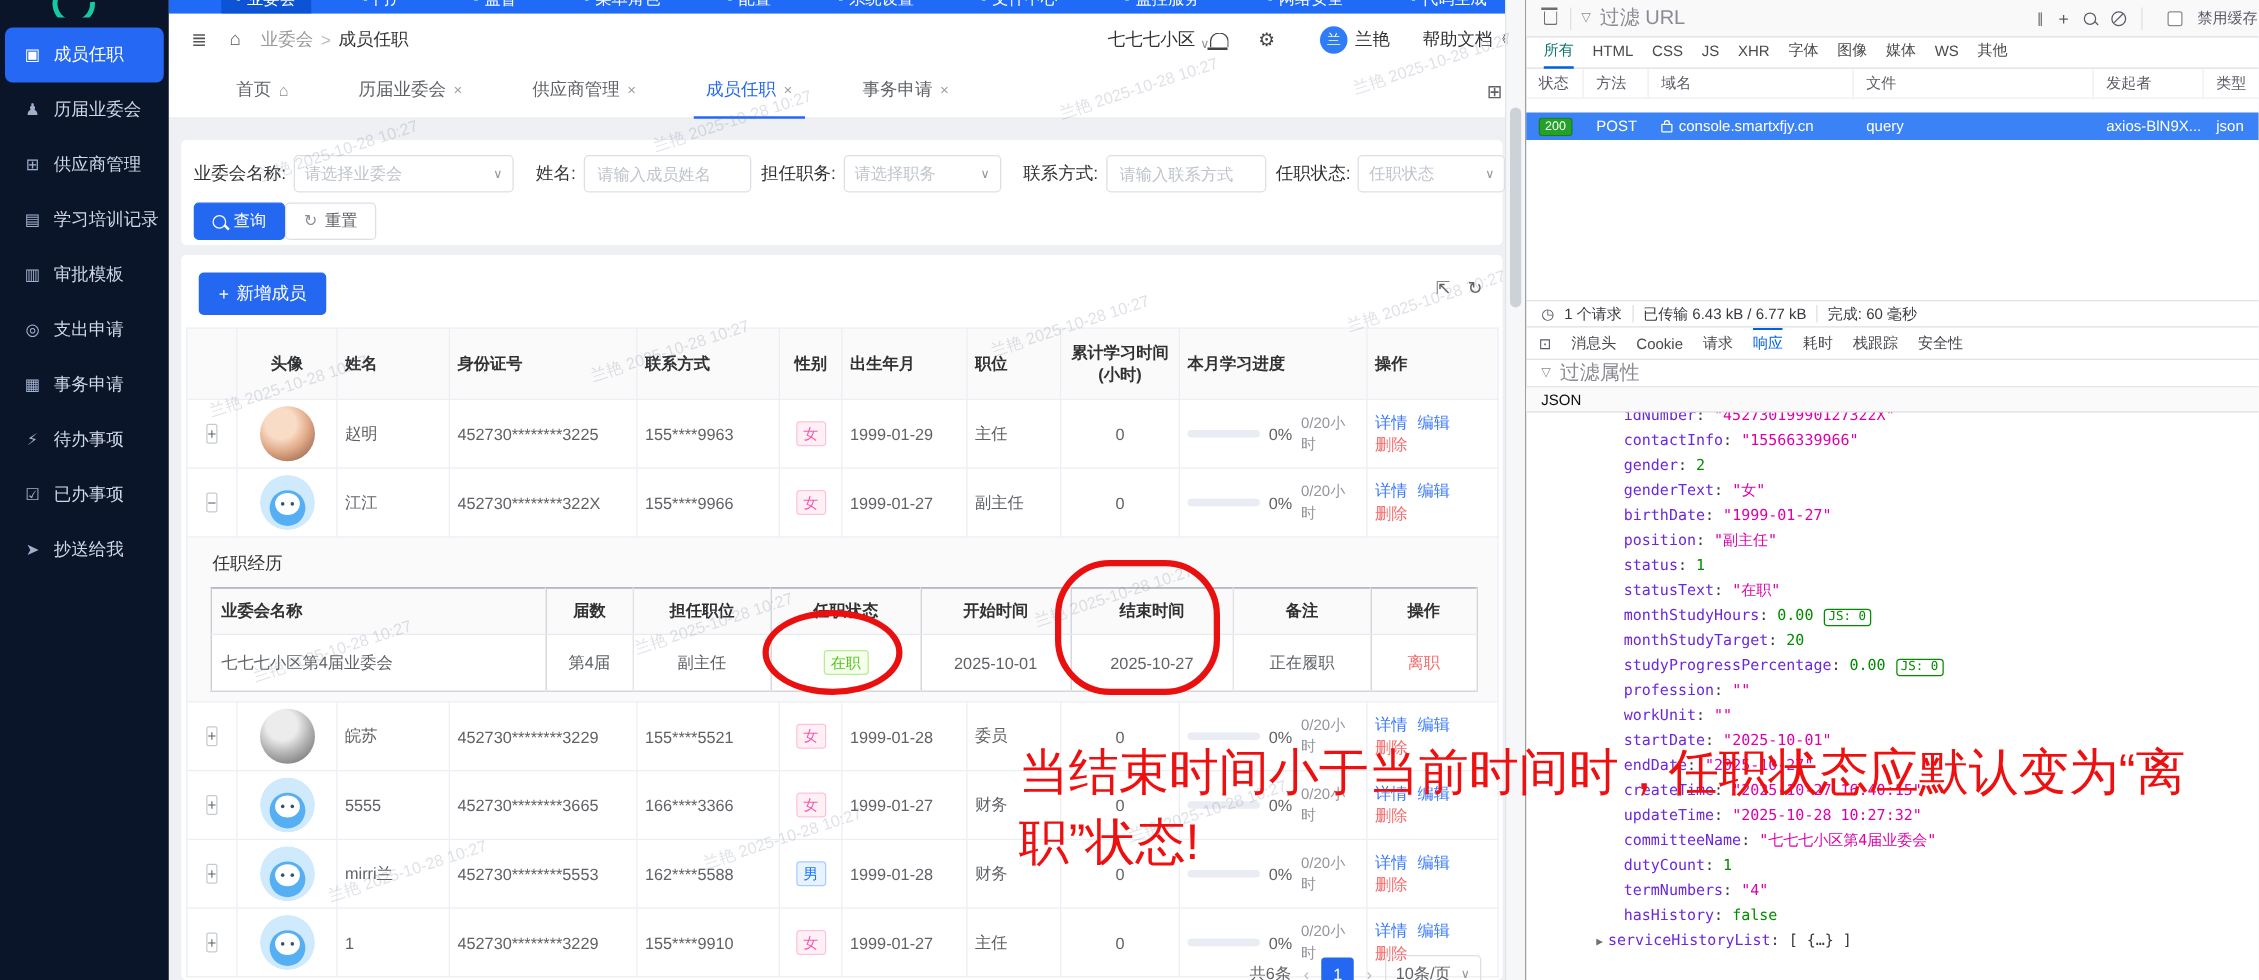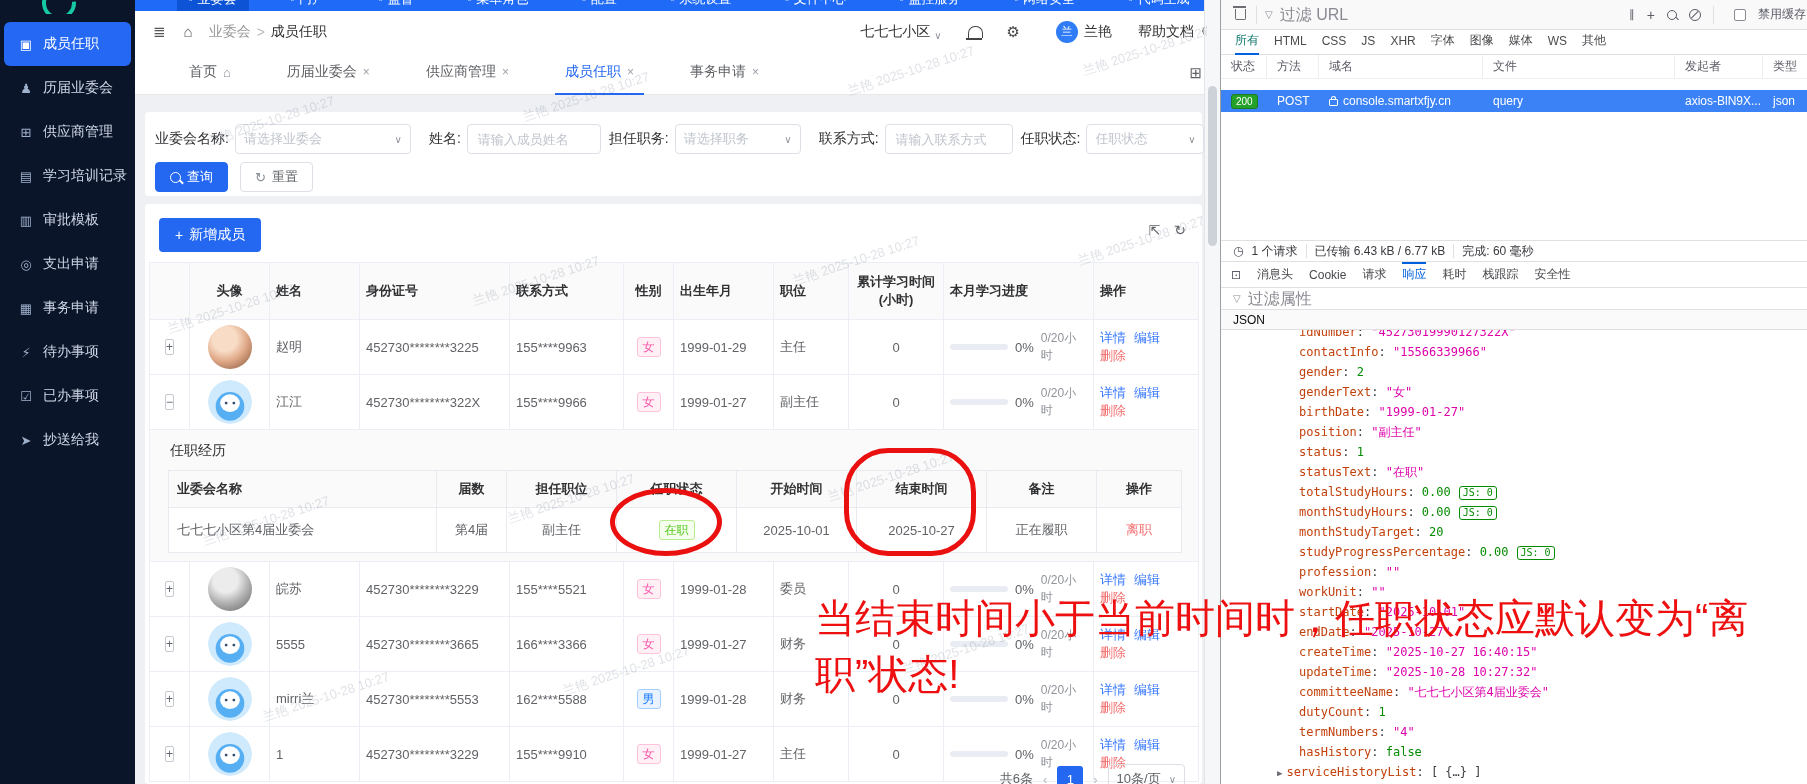--- a/index.html
+++ b/index.html
@@ -23,21 +23,21 @@
   .tm-item{display:flex;align-items:center;gap:5px;padding:5px 12px;border-radius:2px}
   .tm-item.active{background:#0d53d6}
   .tm-ic{font-size:10px;opacity:.9}
 
   .app-header{position:absolute;left:0;top:11px;width:100%;height:41px;background:#fff;border-bottom:1px solid #f0f0f0;display:flex;align-items:center;font-size:14px;color:#333}
   .hd-ic{color:#555;margin-left:18px;font-size:15px;cursor:pointer}
   .crumb-sec{color:#999;margin-left:16px}
   .crumb-sep{color:#bbb;margin:0 6px}
   .crumb-cur{color:#303133}
   .hd-right{position:absolute;right:0;top:0;height:100%;display:flex;align-items:center}
-  .community{display:flex;align-items:flex-end;gap:4px;color:#303133;cursor:pointer;margin-right:26px}
+  .community{display:flex;align-items:flex-end;gap:4px;color:#303133;cursor:pointer;}
   .caret{color:#909399;font-size:10px}
   .bell{position:relative;width:13px;height:11px;border:1.5px solid #444;border-radius:7px 7px 0 0;border-bottom:none;margin-right:24px;cursor:pointer}
   .bell::after{content:"";position:absolute;left:-3px;bottom:-2px;width:16px;height:2px;background:#444}
   .gear{color:#444;font-size:15px;margin-right:36px;cursor:pointer}
   .user{display:flex;align-items:center;gap:6px;margin-right:26px;cursor:pointer}
   .user-av{width:22px;height:22px;border-radius:50%;background:#2f7cf6;color:#fff;font-size:11px;display:flex;align-items:center;justify-content:center}
   .help{color:#303133;margin-right:10px;cursor:pointer;white-space:nowrap}
 
   .tabbar{position:absolute;left:0;top:52px;width:100%;height:42px;background:#fff;border-bottom:1px solid #e8e8e8;display:flex;align-items:center;font-size:14px;color:#606266}
   .tab{display:flex;align-items:center;gap:6px;height:100%;padding:0 10px;margin-left:36px;cursor:pointer;border-bottom:2px solid transparent;white-space:nowrap}
@@ -48,21 +48,21 @@
   .grid-ic{position:absolute;right:16px;color:#606266;font-size:15px;cursor:pointer}
 
   .filter-card{position:absolute;left:10px;top:112px;width:1057px;height:84px;background:#fff;border-radius:4px}
   .f-row{position:absolute;left:10px;top:12px;display:flex;align-items:center;font-size:14px;color:#303133;white-space:nowrap}
   .f-label{margin-right:6px}
   .f-sel,.f-inp{height:30px;border:1px solid #dcdfe6;border-radius:4px;background:#fff;font-size:13px;color:#bfc4cc;display:flex;align-items:center;padding:0 8px;box-sizing:border-box}
   .f-inp input{border:none;outline:none;width:100%;font-size:13px;color:#606266;background:transparent}
   .f-inp input::placeholder{color:#bfc4cc}
   .f-sel{justify-content:space-between;margin-right:18px}
   .f-inp{margin-right:8px}
-  .btn-row{position:absolute;left:10px;top:50px;display:flex;gap:12px}
+  .btn-row{position:absolute;left:10px;top:50px;display:flex;}
   .btn{height:30px;border-radius:4px;font-size:13px;display:flex;align-items:center;gap:6px;padding:0 14px;cursor:pointer;box-sizing:border-box}
   .btn-primary{background:#2468f2;color:#fff;border:1px solid #2468f2}
   .btn-plain{background:#fff;color:#606266;border:1px solid #dcdfe6}
   .ic-search{width:9px;height:9px;border:1.5px solid currentColor;border-radius:50%;position:relative;flex:0 0 9px}
   .ic-search::after{content:"";position:absolute;width:5px;height:1.5px;background:currentColor;transform:rotate(45deg);right:-4px;bottom:-1px}
   .ic-refresh{font-size:13px;color:#8a8f98}
 
   .main-card{position:absolute;left:10px;top:204px;width:1057px;height:580px;background:#fff;border-radius:4px;overflow:hidden}
   .add-btn{position:absolute;left:14px;top:14px;height:34px;background:#2468f2;color:#fff;border-radius:4px;font-size:14px;display:flex;align-items:center;gap:6px;padding:0 16px;cursor:pointer}
   .corner-ics{position:absolute;right:16px;top:18px;display:flex;gap:14px;color:#606266;font-size:14px}
@@ -141,21 +141,21 @@
   .dt-dtab{height:100%;display:flex;align-items:center;cursor:pointer;color:#4a4a4f}
   .dt-dtab.active{color:#0060df;box-shadow:inset 0 2px 0 #0060df}
   .sq-ic{color:#5b5b66;font-size:12px}
   .dt-propfilter{position:absolute;left:0;top:288px;width:100%;height:22px;border-bottom:1px solid #e0e0e2;display:flex;align-items:center;padding-left:12px;box-sizing:border-box}
   .dt-json-label{position:absolute;left:0;top:310px;width:100%;height:20px;background:#fafafa;border-bottom:1px solid #e0e0e2;display:flex;align-items:center;padding-left:12px;box-sizing:border-box;color:#0c0c0d}
   .dt-tree{position:absolute;left:0;top:330px;width:100%;height:454px;overflow:hidden;font-family:"DejaVu Sans Mono","Liberation Mono",monospace;font-size:12px;line-height:20px}
   .tline{padding-left:78px;white-space:nowrap}
   .tline.first{margin-top:-8px}
   .tline.arr{padding-left:56px}
   .tline.arr2{padding-left:40px}
-  .tk{color:#c2410c}
+  .tk{color:#6d28d9}
   .tsep{color:#39393f}
   .tv.str{color:#dd00a9}
   .tv.num{color:#058b00}
   .tv.bool{color:#058b00}
   .tv.obj{color:#39393f}
   .twisty{color:#6e6e74;font-size:9px;margin-right:4px}
   .js-badge{display:inline-block;border:1px solid #058b00;color:#058b00;border-radius:3px;font-size:10px;line-height:12px;padding:0 3px;margin-left:8px}
 
   
   .wm{position:absolute;color:rgba(110,120,140,.22);font-size:13px;transform:rotate(-18deg);white-space:nowrap;z-index:4;pointer-events:none}
@@ -684,21 +684,20 @@
 
     <div class="dt-tree">
       <div class="tline first"><span class="tk">idNumber</span><span class="tsep">: </span><span class="tv str">"45273019990127322X"</span></div>
       <div class="tline"><span class="tk">contactInfo</span><span class="tsep">: </span><span class="tv str">"15566339966"</span></div>
       <div class="tline"><span class="tk">gender</span><span class="tsep">: </span><span class="tv num">2</span></div>
       <div class="tline"><span class="tk">genderText</span><span class="tsep">: </span><span class="tv str">"女"</span></div>
       <div class="tline"><span class="tk">birthDate</span><span class="tsep">: </span><span class="tv str">"1999-01-27"</span></div>
       <div class="tline"><span class="tk">position</span><span class="tsep">: </span><span class="tv str">"副主任"</span></div>
       <div class="tline"><span class="tk">status</span><span class="tsep">: </span><span class="tv num">1</span></div>
       <div class="tline"><span class="tk">statusText</span><span class="tsep">: </span><span class="tv str">"在职"</span></div>
-      <div class="tline"><span class="tk">totalStudyHours</span><span class="tsep">: </span><span class="tv num">0.00</span><span class="js-badge">JS: 0</span></div>
       <div class="tline"><span class="tk">monthStudyHours</span><span class="tsep">: </span><span class="tv num">0.00</span><span class="js-badge">JS: 0</span></div>
       <div class="tline"><span class="tk">monthStudyTarget</span><span class="tsep">: </span><span class="tv num">20</span></div>
       <div class="tline"><span class="tk">studyProgressPercentage</span><span class="tsep">: </span><span class="tv num">0.00</span><span class="js-badge">JS: 0</span></div>
       <div class="tline"><span class="tk">profession</span><span class="tsep">: </span><span class="tv str">""</span></div>
       <div class="tline"><span class="tk">workUnit</span><span class="tsep">: </span><span class="tv str">""</span></div>
       <div class="tline"><span class="tk">startDate</span><span class="tsep">: </span><span class="tv str">"2025-10-01"</span></div>
       <div class="tline"><span class="tk">endDate</span><span class="tsep">: </span><span class="tv str">"2025-10-27"</span></div>
       <div class="tline"><span class="tk">createTime</span><span class="tsep">: </span><span class="tv str">"2025-10-27 16:40:15"</span></div>
       <div class="tline"><span class="tk">updateTime</span><span class="tsep">: </span><span class="tv str">"2025-10-28 10:27:32"</span></div>
       <div class="tline"><span class="tk">committeeName</span><span class="tsep">: </span><span class="tv str">"七七七小区第4届业委会"</span></div>

